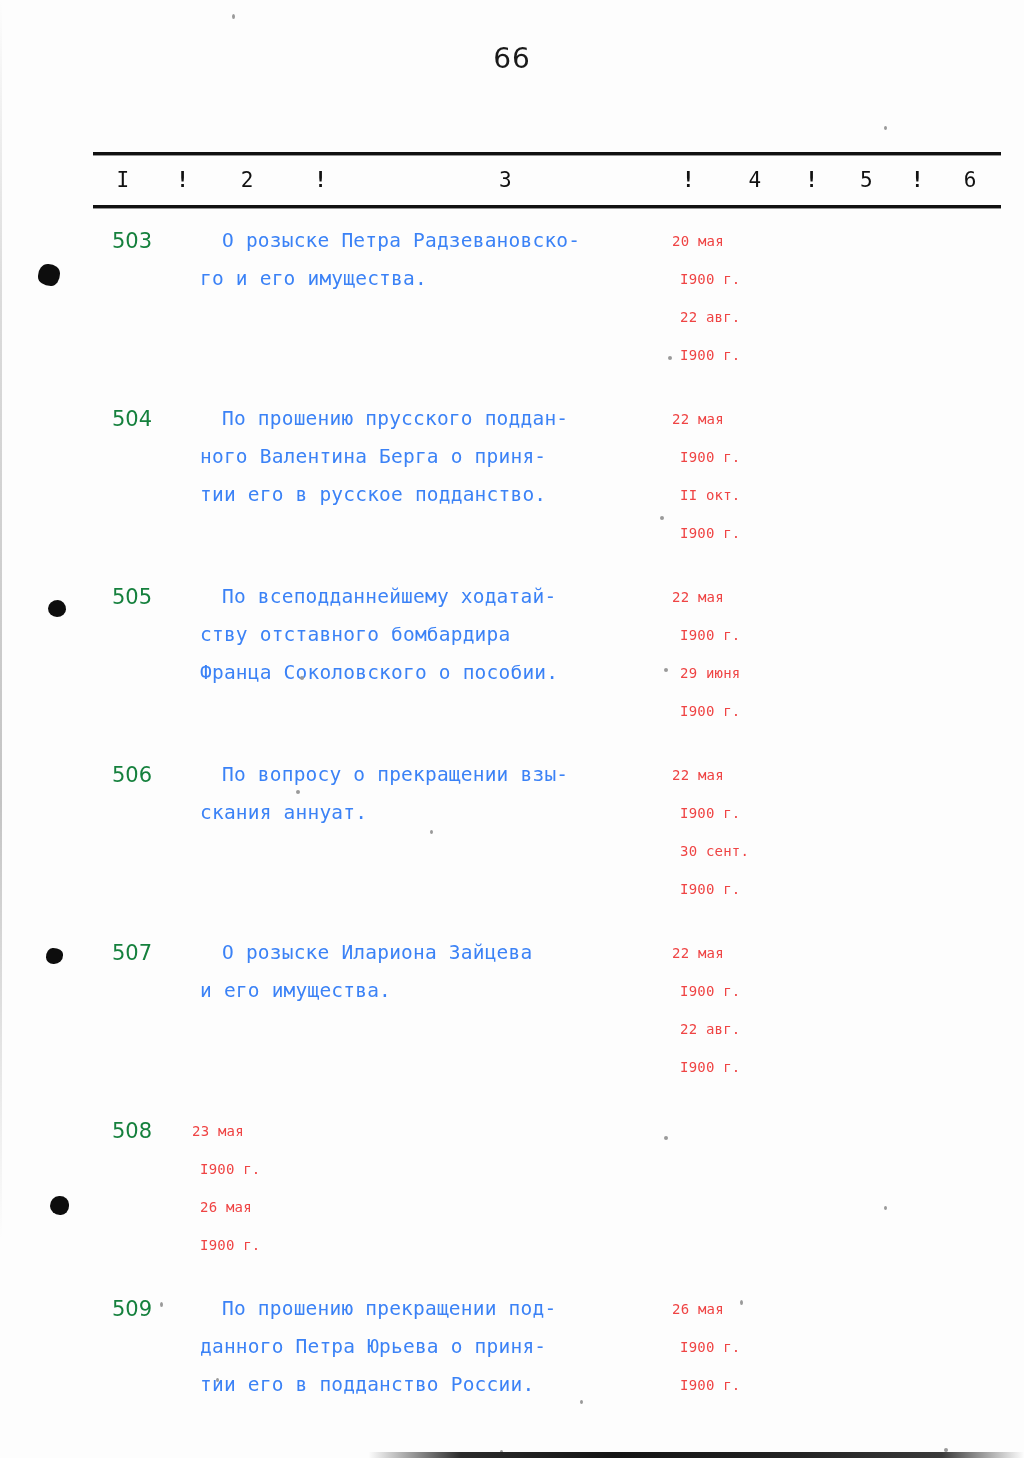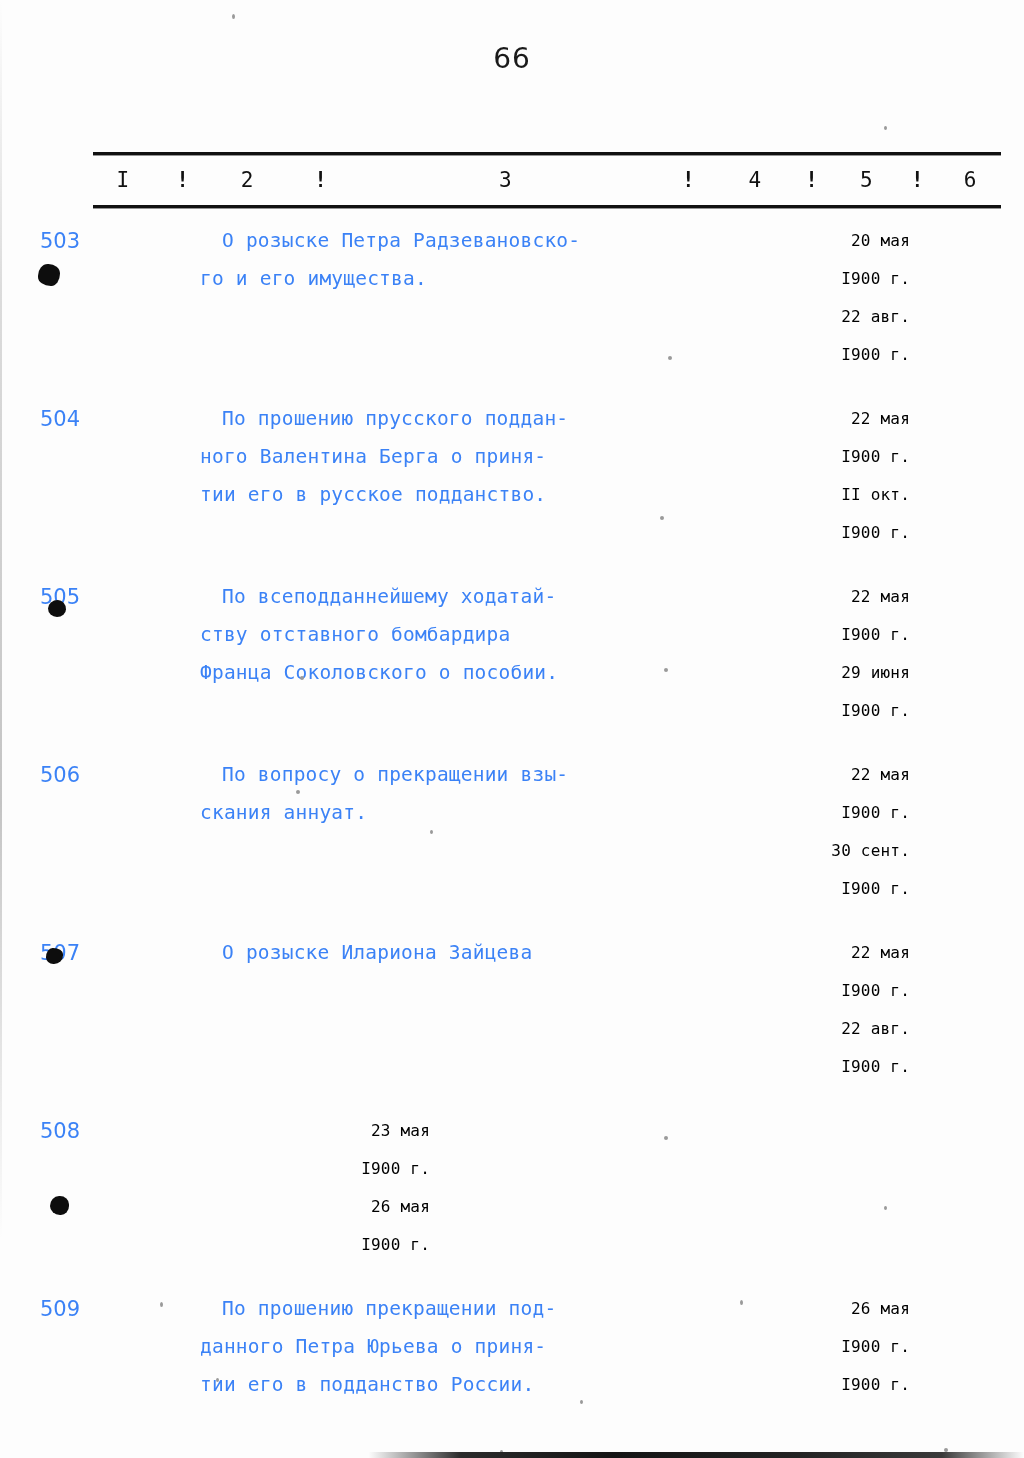--- a/index.html
+++ b/index.html
@@ -129,49 +129,48 @@
     width: 1024px;
   }
   .entry {
     position: relative;
     display: flex;
     align-items: flex-start;
     margin-bottom: 26px;
   }
   .entry-number {
     width: 200px;
-    padding-left: 40px;
+    padding-left: 112px;
     box-sizing: border-box;
     font-family: "DejaVu Sans", "Liberation Sans", sans-serif;
     font-size: 21px;
     line-height: 38px;
-    color: #3b82f6;
+    color: #15803d;
     white-space: nowrap;
   }
   .entry-body {
     width: 480px;
     font-size: 19.5px;
     line-height: 38px;
     letter-spacing: 0.2px;
     color: #3b82f6;
   }
   .entry-body .line {
     white-space: pre;
   }
   .entry-body .line.first {
     padding-left: 22px;
   }
   .entry-dates {
     width: 230px;
-    font-size: 16px;
+    font-size: 14px;
     line-height: 38px;
     letter-spacing: 0.2px;
-    color: #000000;
+    color: #ef4444;
     white-space: pre;
-    text-align: right;
   }
   .entry-dates .dline.lead {
     margin-left: -8px;
   }
 
   
   .blob {
     position: absolute;
     background: #0d0d0d;
     border-radius: 46% 54% 40% 60% / 55% 45% 58% 42%;
@@ -241,20 +240,21 @@
         <div class="entry-body">
           <div class="line first">По вопросу о прекращении взы-</div>
           <div class="line">скания аннуат.</div>
         </div>
         <div class="entry-dates"><div class="dline lead">22 мая</div><div class="dline">I900 г.</div><div class="dline">30 сент.</div><div class="dline">I900 г.</div></div>
       </div>
       <div class="entry">
         <div class="entry-number">507</div>
         <div class="entry-body">
           <div class="line first">О розыске Илариона Зайцева</div>
+          <div class="line">и его имущества.</div>
         </div>
         <div class="entry-dates"><div class="dline lead">22 мая</div><div class="dline">I900 г.</div><div class="dline">22 авг.</div><div class="dline">I900 г.</div></div>
       </div>
       <div class="entry">
         <div class="entry-number">508</div>
         <div class="entry-dates"><div class="dline lead">23 мая</div><div class="dline">I900 г.</div><div class="dline">26 мая</div><div class="dline">I900 г.</div></div>
       </div>
       <div class="entry">
         <div class="entry-number">509</div>
         <div class="entry-body">

